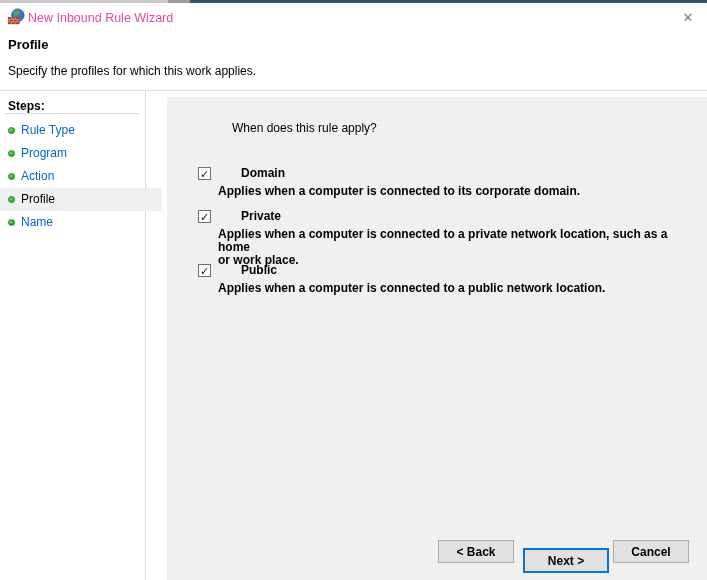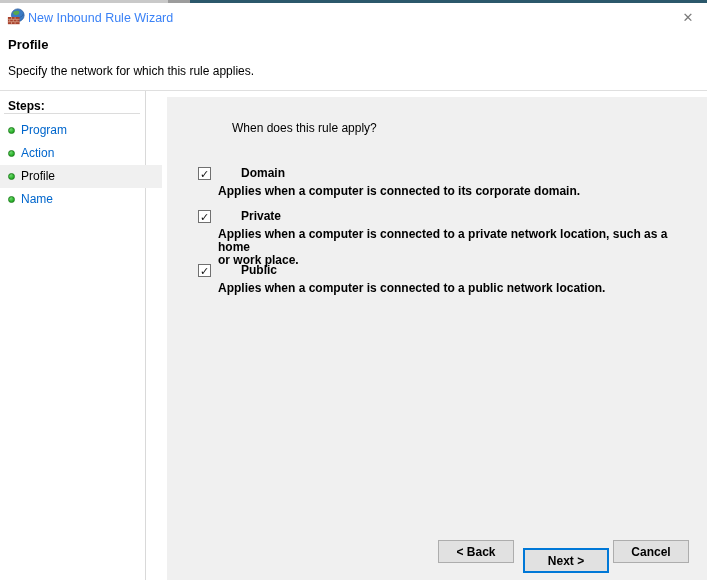--- a/index.html
+++ b/index.html
@@ -10,21 +10,21 @@
   }
   
   .top-strip { position:absolute; top:0; left:0; height:3px; }
   .strip-a { width:168px; background:#c9c9c9; }
   .strip-b { left:168px; width:22px; background:#9c9c9c; }
   .strip-c { left:190px; width:517px; background:#2b586b; }
 
   
   .titlebar { position:absolute; top:3px; left:0; width:707px; height:30px; background:#ffffff; }
   .win-icon { position:absolute; left:7px; top:5px; width:18px; height:18px; }
-  .win-title { position:absolute; left:28px; top:8px; font-size:12.5px; color:#3b82f6; }
+  .win-title { position:absolute; left:28px; top:8px; font-size:12.5px; color:#ec4899; }
   .close-btn { position:absolute; right:9px; top:5px; width:20px; height:20px;
     color:#7a7a7a; font-size:13px; text-align:center; line-height:20px; cursor:default; }
 
   
   .page-title { position:absolute; left:8px; top:37px; font-size:13px; font-weight:bold; color:#000; }
   .page-subtitle { position:absolute; left:8px; top:64px; font-size:12px; color:#000; }
   .header-divider { position:absolute; left:0; top:90px; width:707px; height:1px; background:#dfdfdf; }
 
   
   .sidebar { position:absolute; left:0; top:91px; width:146px; height:489px;
@@ -83,27 +83,31 @@
       <line x1="11" y1="12.6" x2="11" y2="15.3"></line>
       <line x1="5" y1="15.3" x2="5" y2="18"></line>
       <line x1="9" y1="15.3" x2="9" y2="18"></line>
     </g>
   </svg>
   <span class="win-title">New Inbound Rule Wizard</span>
   <span class="close-btn">✕</span>
 </div>
 
 <div class="page-title">Profile</div>
-<div class="page-subtitle">Specify the network for which this rule applies.</div>
+<div class="page-subtitle">Specify the profiles for which this work applies.</div>
 <div class="header-divider"></div>
 
 <div class="sidebar">
   <div class="steps-heading">Steps:</div>
   <div class="steps-divider"></div>
   <div class="steps-list">
+    <div class="step-item">
+      <span class="bullet"></span>
+      <span class="step-label">Rule Type</span>
+    </div>
     <div class="step-item">
       <span class="bullet"></span>
       <span class="step-label">Program</span>
     </div>
     <div class="step-item">
       <span class="bullet"></span>
       <span class="step-label">Action</span>
     </div>
     <div class="step-item current">
       <span class="bullet"></span>

